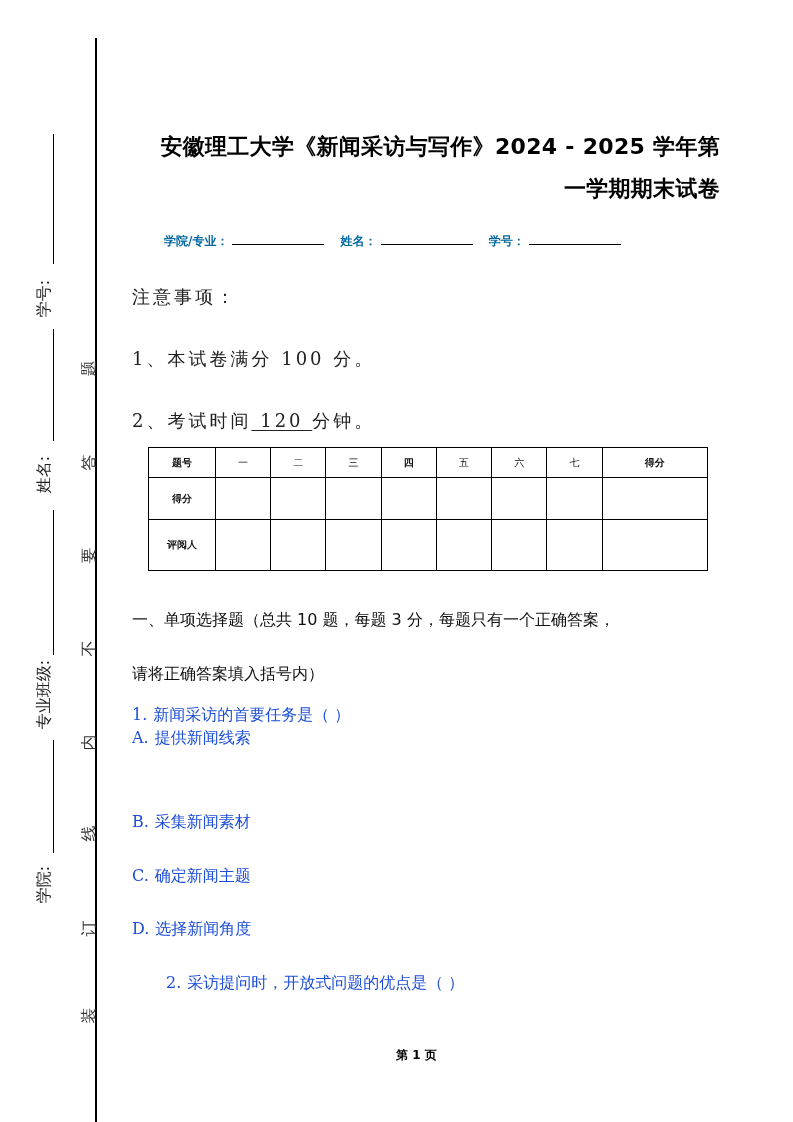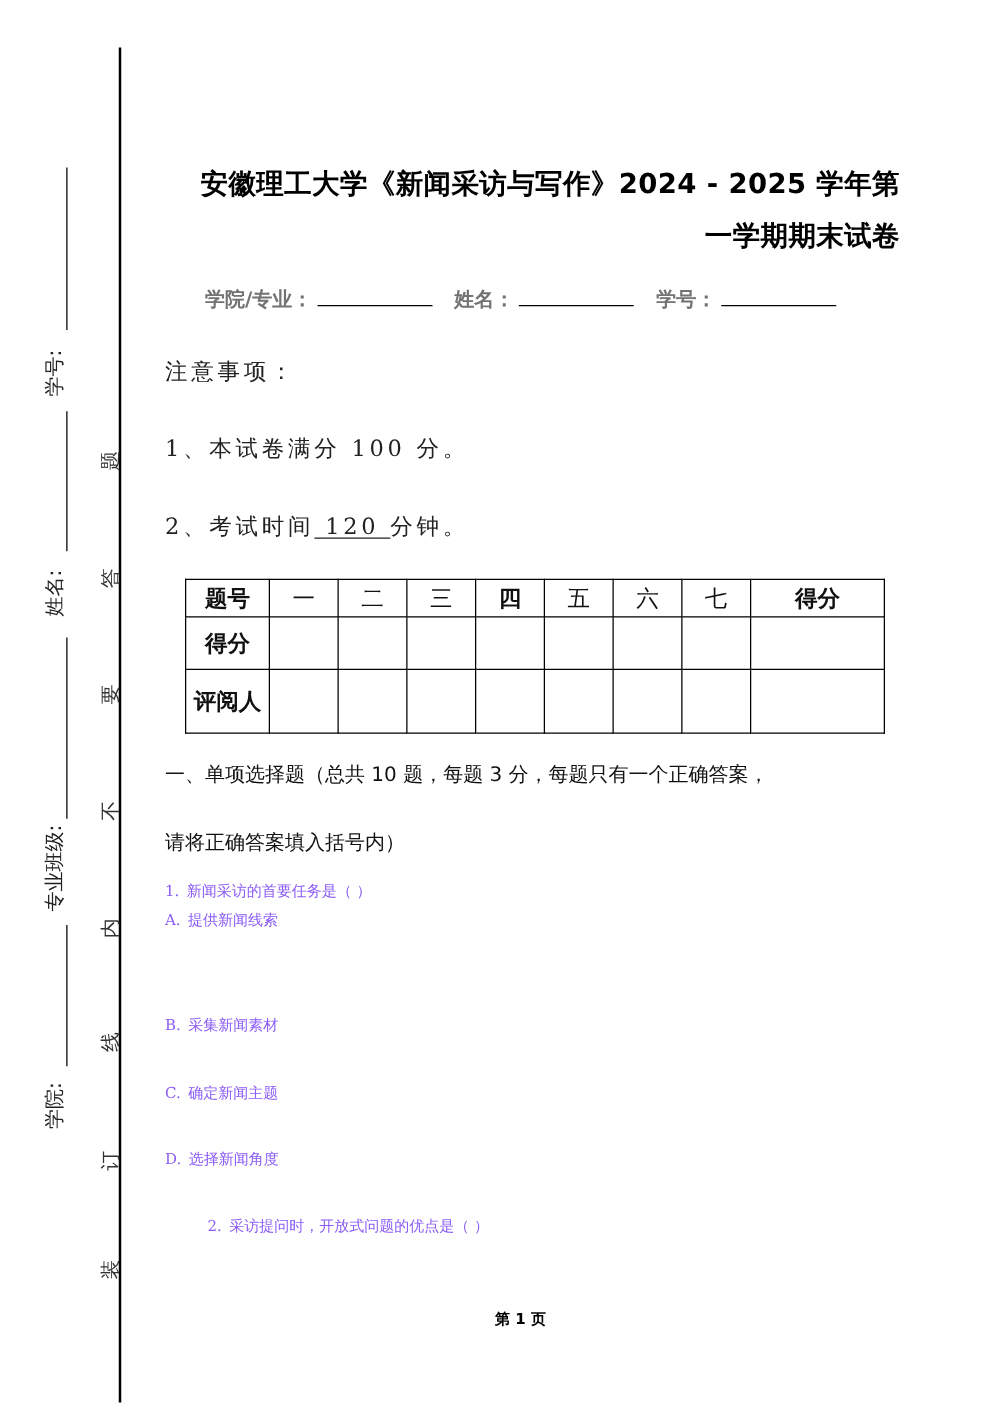--- a/index.html
+++ b/index.html
@@ -16,37 +16,37 @@
     }
     .seal-char {
       position: absolute; left: 79px; width: 20px; text-align: center;
       transform: rotate(-90deg); font-size: 16px; font-family: "DejaVu Sans", sans-serif; color: #333;
     }
     .title {
       left: 120px; width: 600px; text-align: right; font-weight: bold;
       font-family: "DejaVu Sans", sans-serif; font-size: 22px; letter-spacing: 0.3px; color: #000;
     }
     .info-row {
-      left: 164px; top: 230px; font-family: "DejaVu Sans", sans-serif; font-weight: bold; font-size: 16px; color: #737373;
+      left: 164px; top: 230px; font-family: "DejaVu Sans", sans-serif; font-weight: bold; font-size: 12px; color: #0369a1;
       white-space: nowrap;
     }
     .info-row .blank { display: inline-block; width: 92px; border-bottom: 1px solid #000; margin: 0 12px 0 4px; height: 14px; vertical-align: baseline; }
     .notice { left: 132px; font-size: 18px; letter-spacing: 3px; color: #222; }
     .u { text-decoration: underline; text-underline-offset: 3px; }
     table.score {
-      position: absolute; left: 148px; top: 463px; width: 560px; border-collapse: collapse;
-      font-family: "DejaVu Sans", sans-serif; font-size: 18px;
+      position: absolute; left: 148px; top: 447px; width: 560px; border-collapse: collapse;
+      font-family: "DejaVu Sans", sans-serif; font-size: 10px;
     }
     table.score td { border: 1.2px solid #000; text-align: center; padding: 0; }
     table.score td.hdr { font-weight: bold; }
     table.score tr.r0 td { height: 29px; }
     table.score tr.r1 td { height: 41px; }
     table.score tr.r2 td { height: 50px; }
     .section { left: 132px; font-family: "DejaVu Sans", sans-serif; font-size: 16px; color: #111; }
-    .q { left: 132px; font-family: "DejaVu Sans", sans-serif; font-size: 12px; color: #8b5cf6; }
+    .q { left: 132px; font-family: "DejaVu Sans", sans-serif; font-size: 16px; color: #1d4ed8; }
     .q .lead { font-family: "DejaVu Serif", serif; margin-right: 6px; }
     .footer { left: 396px; top: 1047px; font-family: "DejaVu Sans", sans-serif; font-weight: bold; font-size: 12px; color: #000; }
   </style>
 </head>
 <body>
 
 <div class="abs binding-line"></div>
 
 <div class="abs field-line" style="top:134px;height:130px;"></div>
 <div class="abs field-line" style="top:329px;height:112px;"></div>

